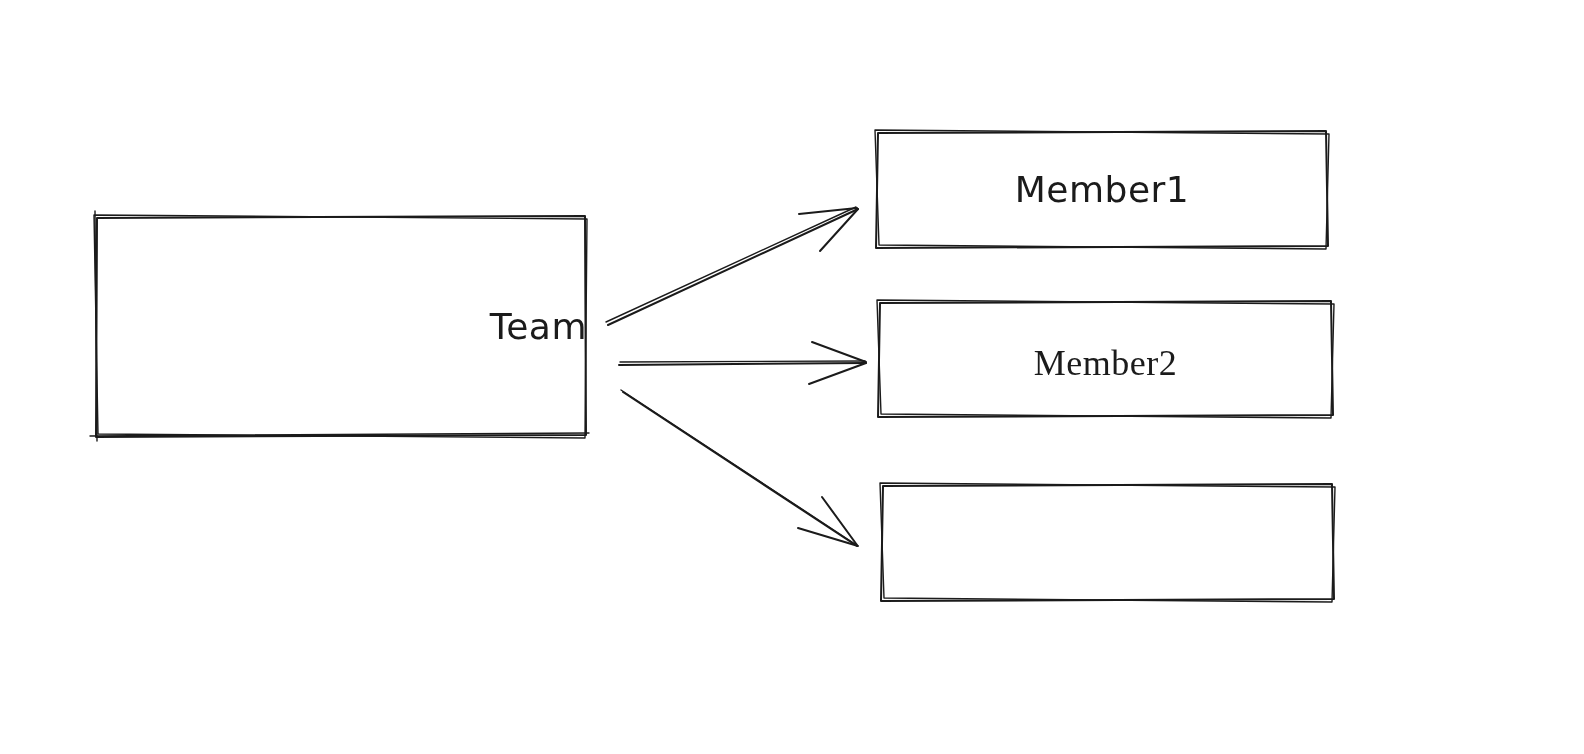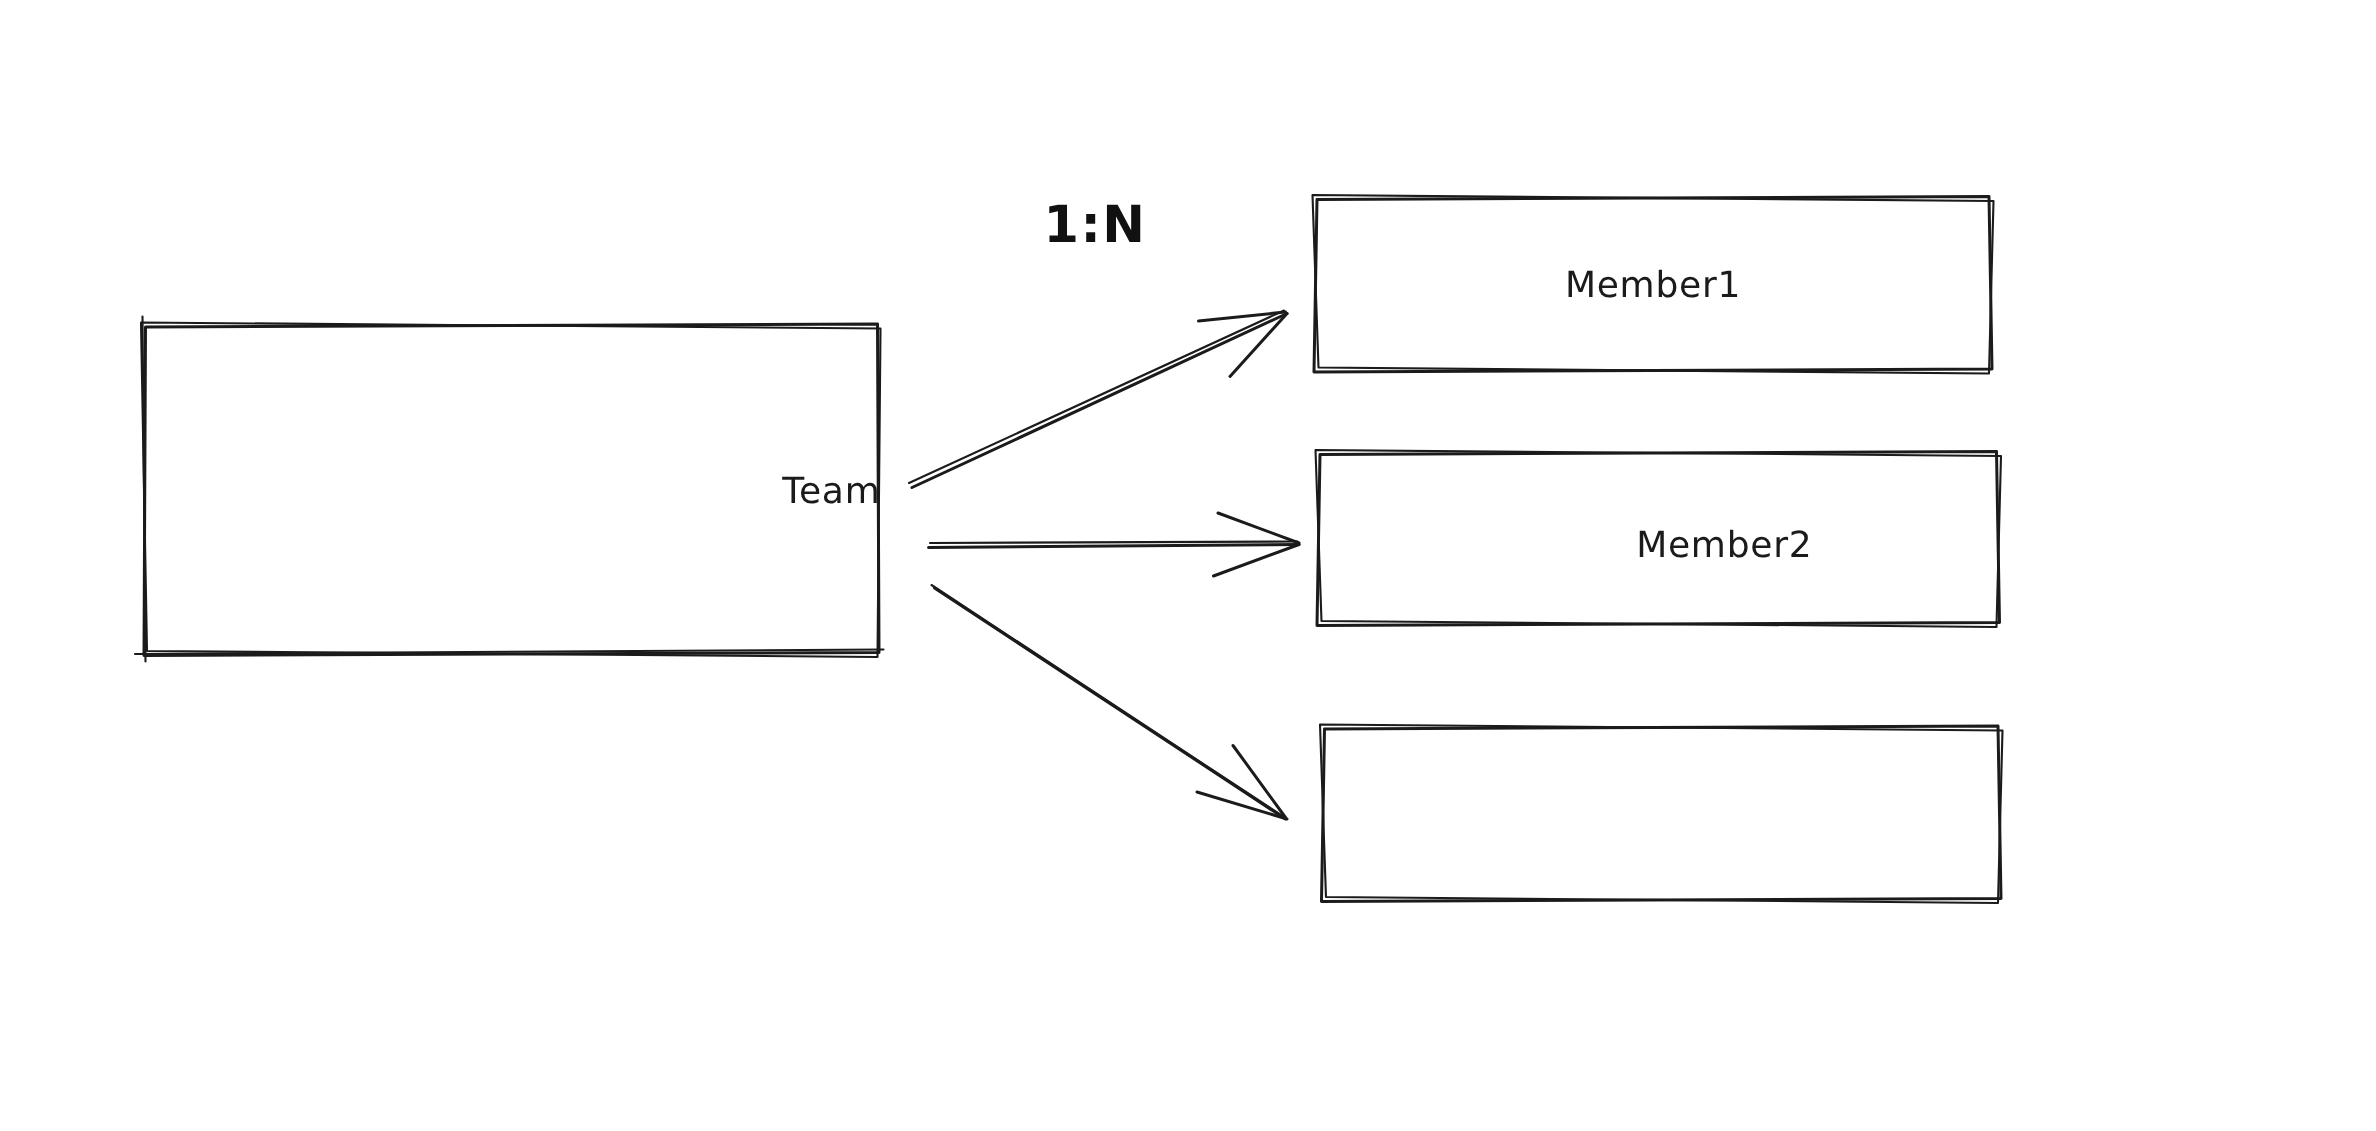--- a/index.html
+++ b/index.html
@@ -31,28 +31,28 @@
     stroke-linejoin: round;
   }
   .sketch-layer path.thin {
     stroke-width: 1.4;
   }
   .node-label {
     position: absolute;
     display: flex;
     align-items: center;
     justify-content: center;
-    font-size: 24px;
+    font-size: 36px;
     letter-spacing: 0.5px;
     color: #1b1b1b;
     user-select: none;
   }
   .node-label--team    { left: 95px;  top: 216px; width: 492px; height: 221px; justify-content: flex-end; }
   .node-label--member1 { left: 876px; top: 131px; width: 452px; height: 117px; }
-  .node-label--member2 { left: 922px; top: 301px; width: 455px; height: 124px; }
+  .node-label--member2 { left: 878px; top: 301px; width: 455px; height: 124px; font-family: Liberation Serif, serif; }
   .node-label--member3 { left: 881px; top: 484px; width: 453px; height: 117px; }
   .edge-label {
     position: absolute;
     left: 660px;
     top: 130px;
     width: 140px;
     text-align: center;
     font-size: 34px;
     font-weight: 600;
     letter-spacing: 1px;
@@ -117,15 +117,14 @@
 
   <div class="node-label node-label--member1">
     <span>Member1</span>
   </div>
 
   <div class="node-label node-label--member2">
     <span>Member2</span>
   </div>
 
 
-  <div class="edge-label">1:N</div>
 
 </div>
 
 </body></html>

